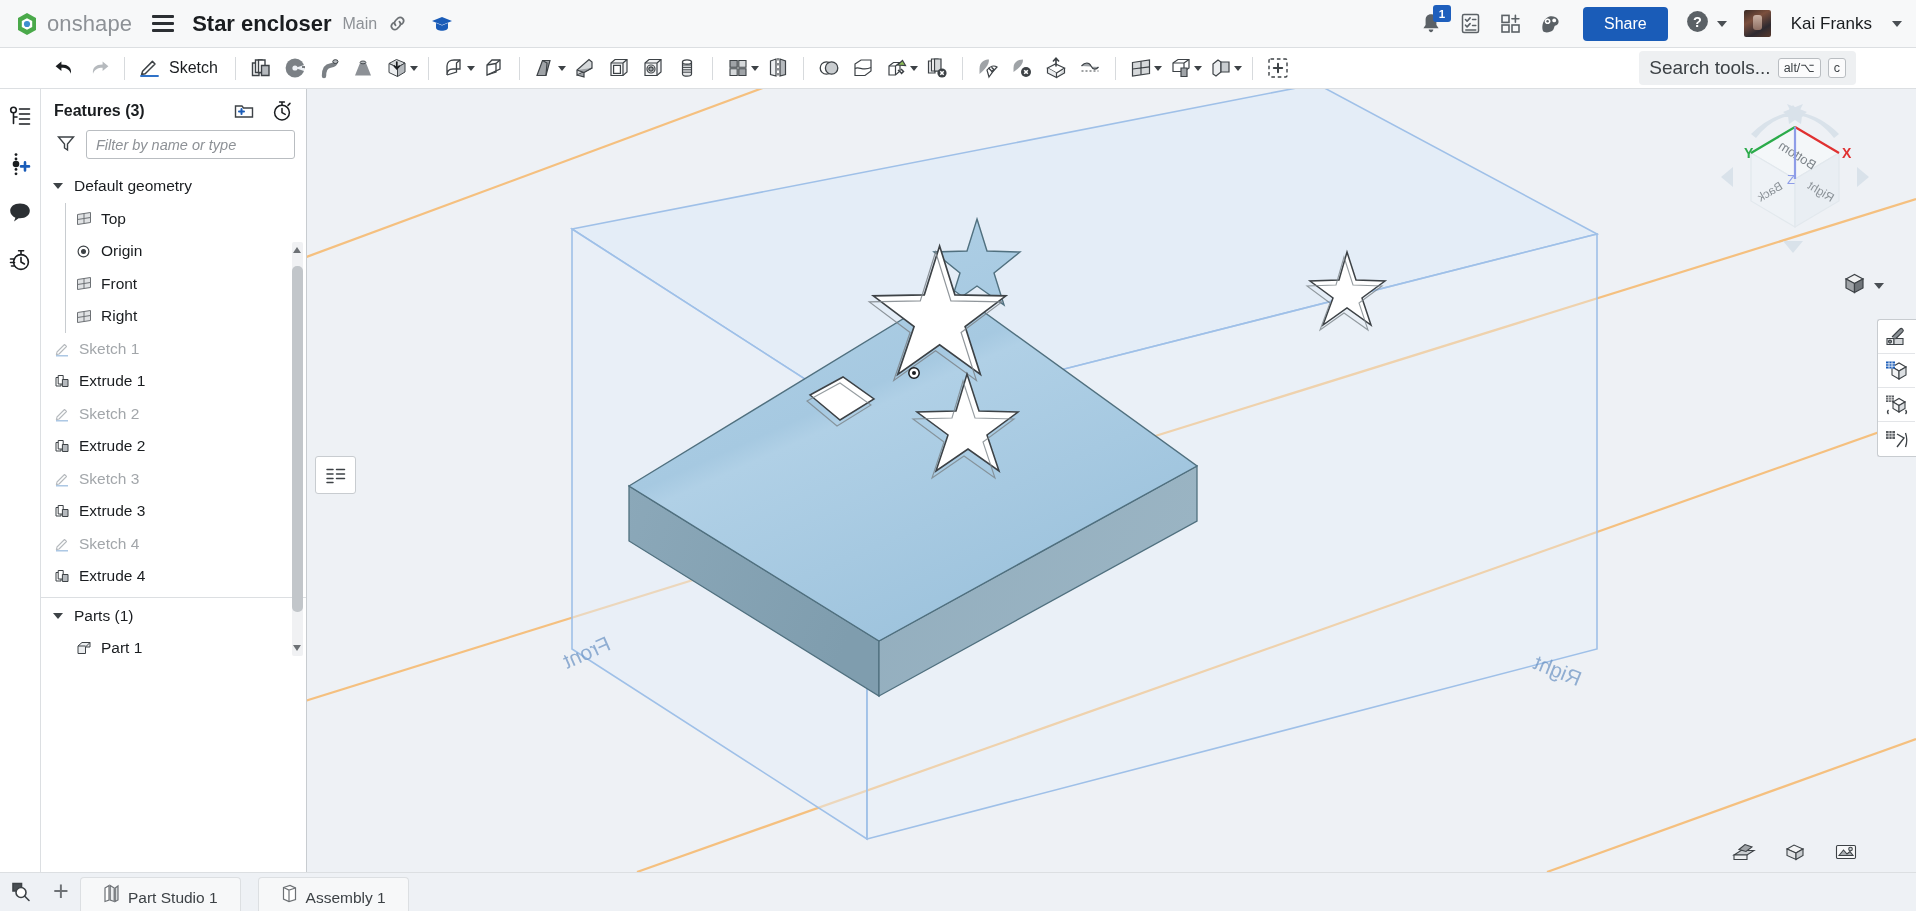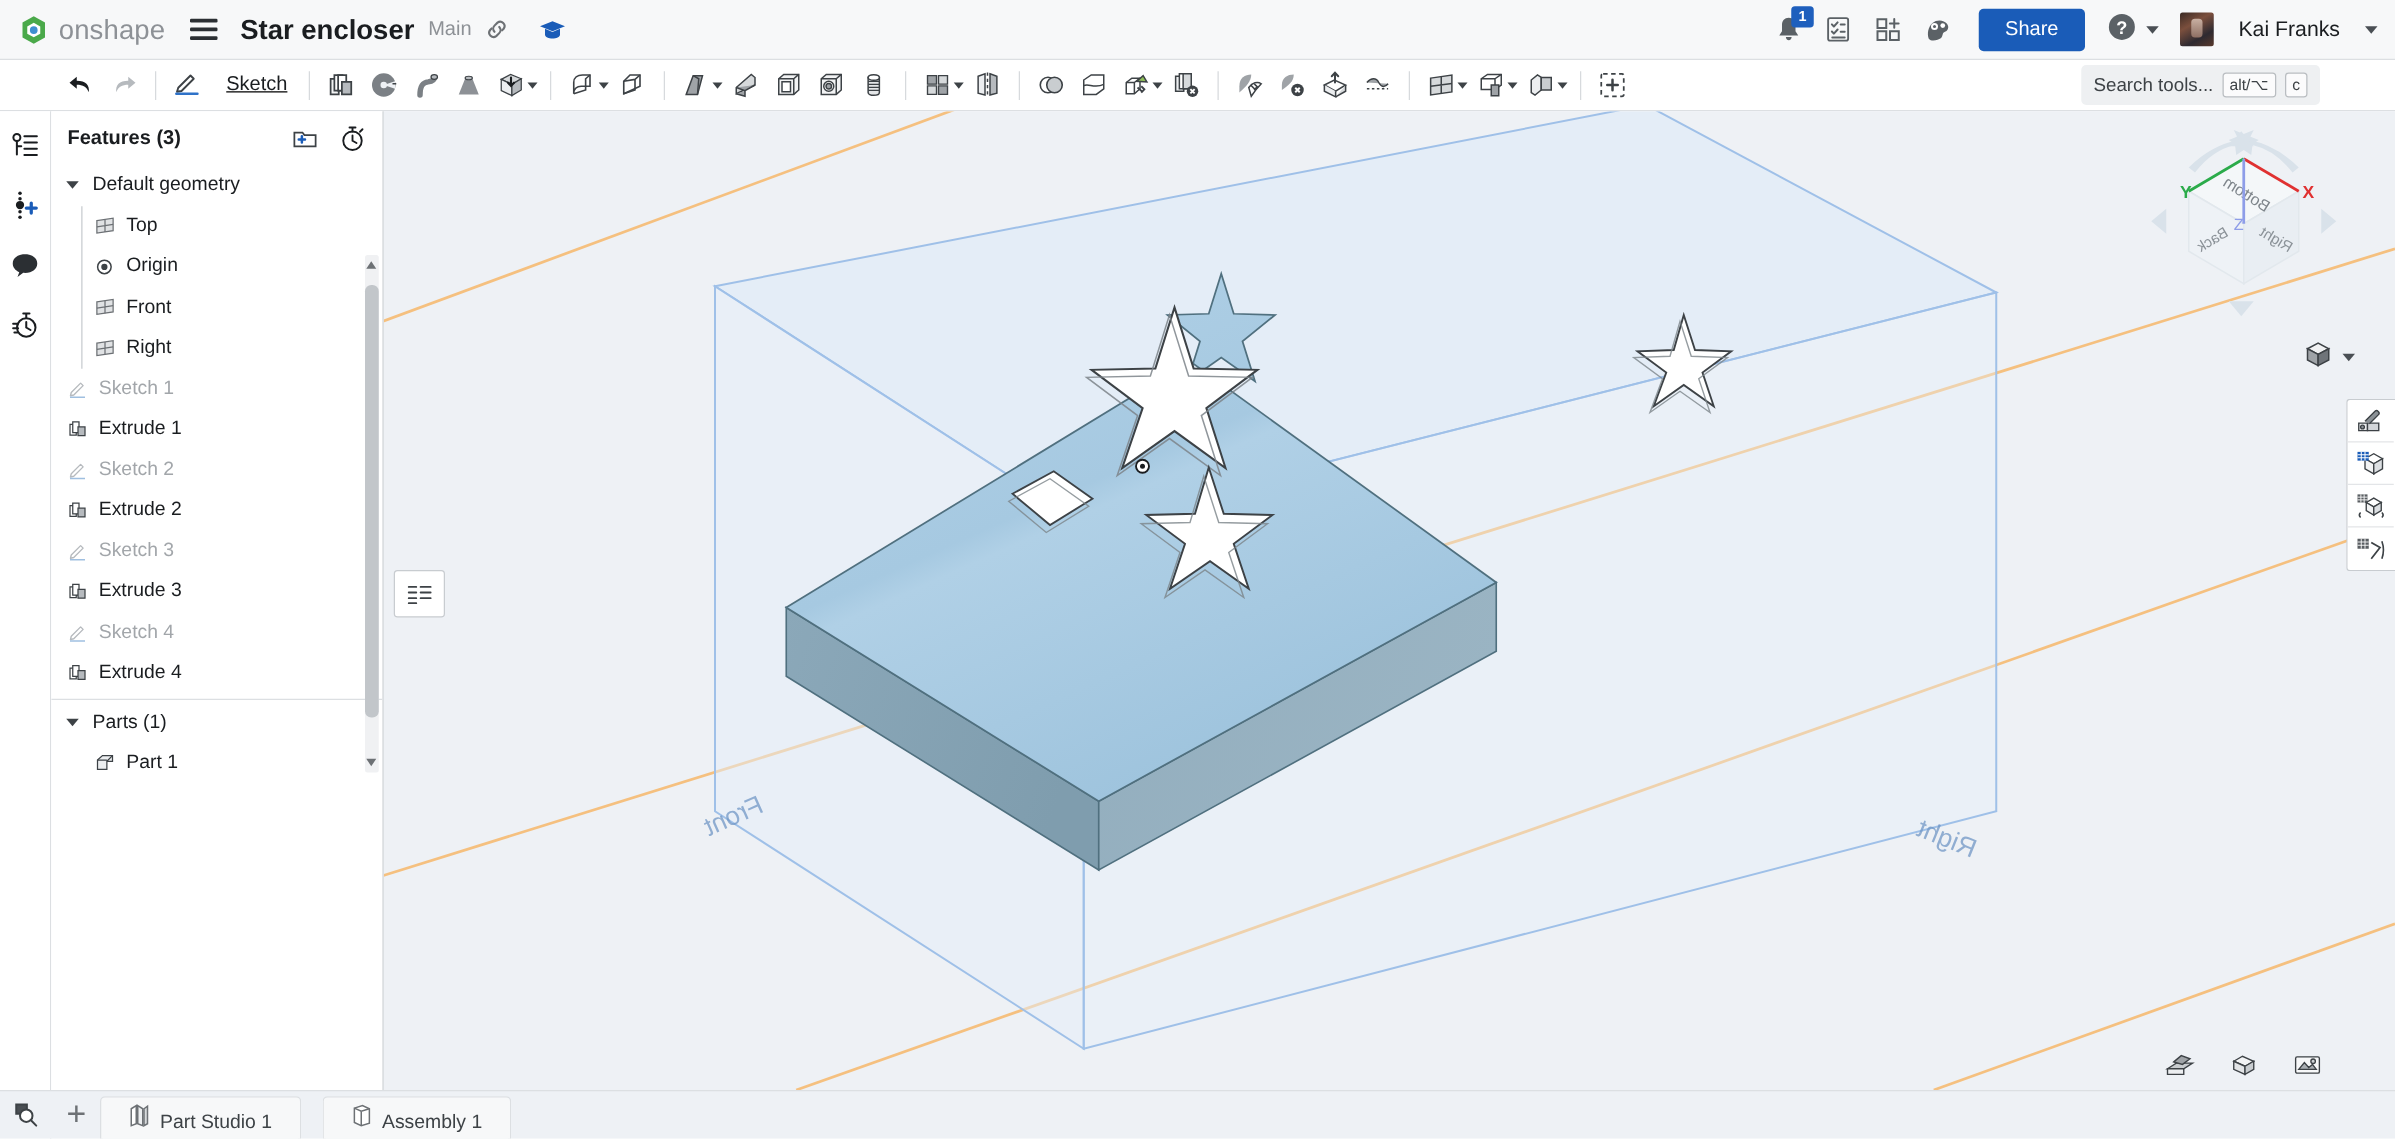--- a/index.html
+++ b/index.html
@@ -52,27 +52,27 @@
 
   
   .toolbar {
     position: absolute; top: 48px; left: 0; width: 1916px; height: 41px;
     background: #fff; border-bottom: 1px solid #dcdfe2;
     display: flex; align-items: center; padding-left: 48px;
   }
   .tb-btn { width: 34px; height: 34px; display: flex; align-items: center; justify-content: center; cursor: pointer; flex: 0 0 auto; }
   .tb-sep { width: 1px; height: 23px; background: #d7dadd; margin: 0 8px; flex: 0 0 1px; }
   .tb-caret { width:0;height:0;border-left:4.5px solid transparent;border-right:4.5px solid transparent;border-top:5.5px solid #3d4246; margin-left:-4px; margin-right:2px; cursor:pointer;}
-  .sketch-btn { display: flex; align-items: center; gap: 20px; padding: 4px 9px 4px 5px; cursor: pointer; border-radius:3px;text-decoration:underline;}
+  .sketch-btn { display: flex; align-items: center; gap: 8px; padding: 4px 9px 4px 5px; cursor: pointer; border-radius:3px;}
   .sketch-label { font-size: 16px; color: #1a1d20; }
   .search-box {
     margin-left: auto; margin-right: 60px; background: #eef0f2; border-radius: 4px;
     display: flex; align-items: center; gap: 7px; padding: 6px 10px; cursor: text;
   }
-  .search-text { font-size: 15px; color: #3d4246; }
+  .search-text { font-size: 19px; color: #3d4246; }
   .kbd { border: 1px solid #b9bdc1; border-radius: 3px; background: #fbfbfc; font-size: 12.5px;
          color: #3d4246; padding: 1px 5px; line-height: 1.35; font-family:"Liberation Sans",sans-serif;}
 
   
   .rail {
     position: absolute; top: 89px; left: 0; width: 41px; height: 822px;
     background: #fff; border-right: 1px solid #dcdfe2;
     display: flex; flex-direction: column; align-items: center; padding-top: 14px; gap: 22px;
   }
   .rail-btn { width: 28px; height: 26px; display: flex; align-items: center; justify-content: center; cursor: pointer; }
@@ -535,20 +535,28 @@
         <span class="ph-icon">
           <svg width="22" height="22" viewBox="0 0 22 22" fill="none" stroke="#1a1d20" stroke-width="1.5">
             <circle cx="11" cy="12.6" r="7.4"></circle>
             <path d="M11 8.4 L11 12.6 L14.2 14.4" stroke-linecap="round"></path>
             <path d="M8.6 2 h4.8 M11 2 v3.2 M17 5.4 l2 -2" stroke-linecap="round"></path>
           </svg>
         </span>
       </span>
     </div>
 
+    <div class="filter-row">
+      <span>
+        <svg width="20" height="20" viewBox="0 0 20 20" fill="none" stroke="#3d4246" stroke-width="1.4">
+          <path d="M2.5 4 L17.5 4 L11.5 11 L11.5 17 L8.5 15 L8.5 11 Z"></path>
+        </svg>
+      </span>
+      <input class="filter-input" value="" placeholder="Filter by name or type" style="">
+    </div>
 
     <div class="tree">
 
       <div class="tree-row">
         <span class="chev"></span>
         <span class="tree-label">Default geometry</span>
       </div>
 
       <div style="position:relative;">
         <span class="guide"></span>

